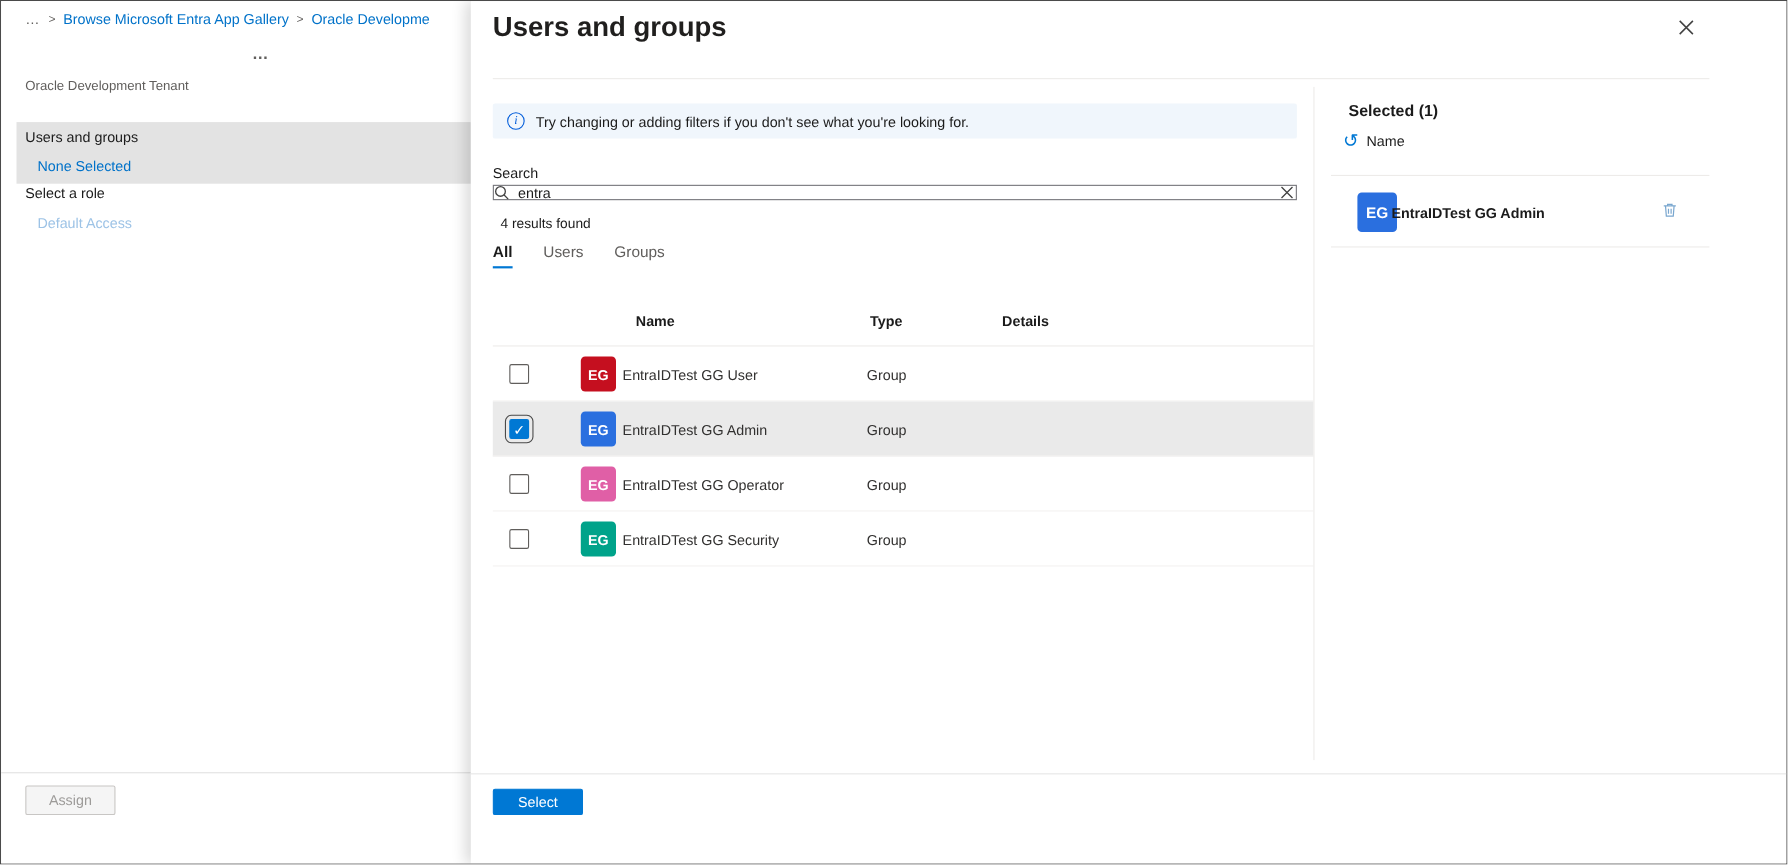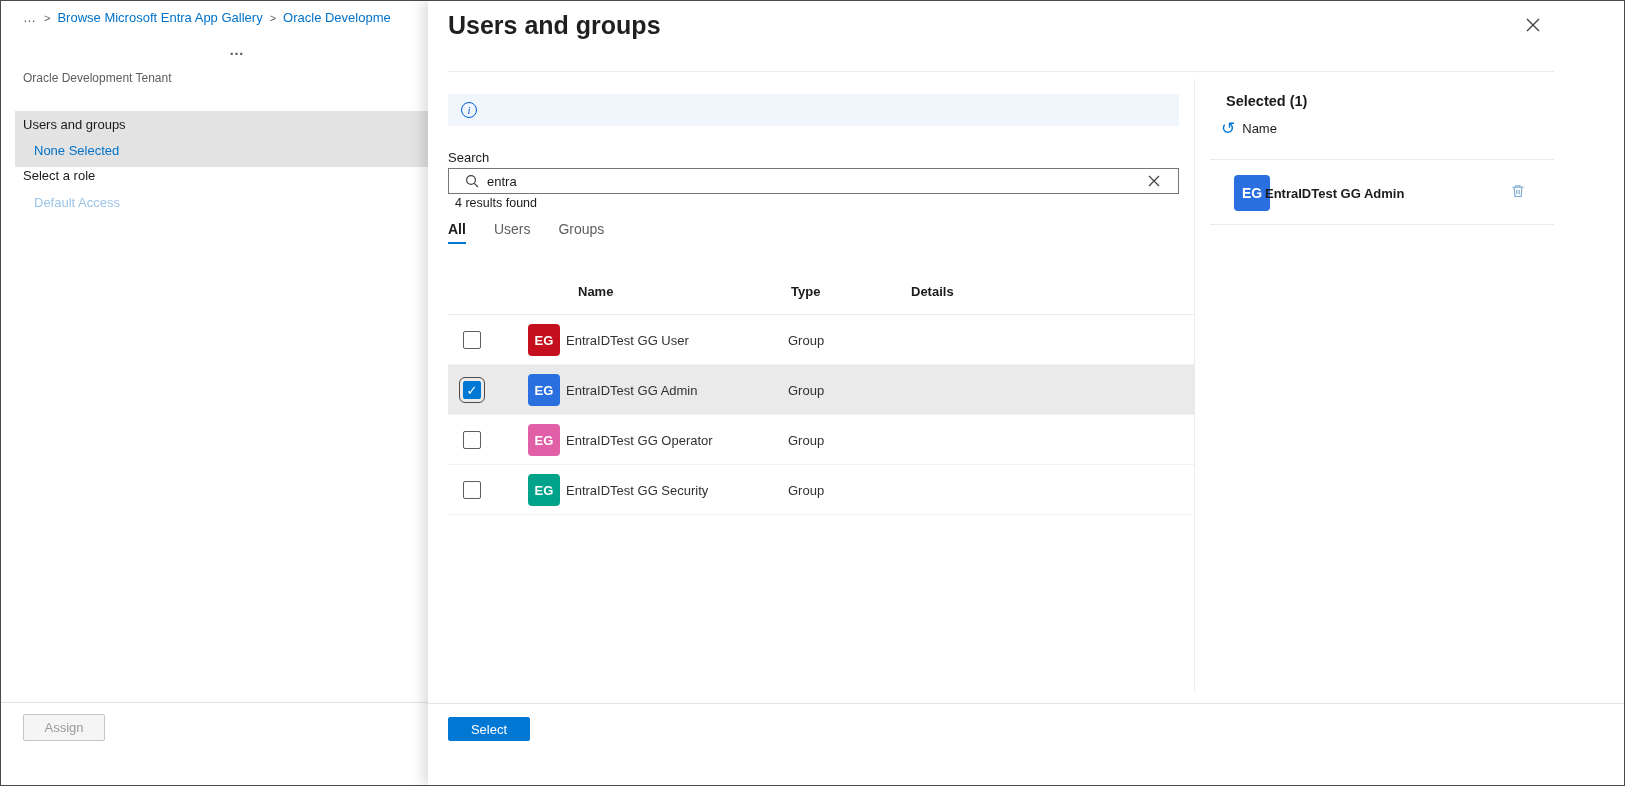--- a/index.html
+++ b/index.html
@@ -46,22 +46,22 @@
   .panel-header-line { position:absolute; left:20px; top:70px; width:1106px; height:1px; background:#edebe9; }
 
   .info-banner { position:absolute; left:20px; top:93px; width:731px; height:32px; background:#f0f6fc;
                  border-radius:2px; display:flex; align-items:center; gap:10px; padding-left:13px;
                  font-size:13px; color:#1b1b1b; }
   .info-icon { width:16px; height:16px; border:1px solid #015cda; border-radius:50%; color:#015cda;
                font-size:11px; font-style:italic; display:flex; align-items:center;
                justify-content:center; flex:0 0 auto; font-family:"Liberation Serif", serif; }
 
   .search-label { position:absolute; left:20px; top:149px; font-size:13px; color:#1b1b1b; }
-  .search-box { position:absolute; left:20px; top:167px; width:731px; height:26px; background:#fff;
-                border:1px solid #75757a; display:flex; align-items:center; gap:8px; padding:0 16px; }
+  .search-box { position:absolute; left:20px; top:167px; width:731px; height:14px; background:#fff;
+                border:1px solid #75757a; display:flex; align-items:center; gap:8px; padding:0 0; }
   .search-icon { flex:0 0 auto; }
   .search-input { flex:1; border:none; outline:none; font-size:13px; color:#1b1b1b; font-family:inherit;
                   background:transparent; }
   .search-clear { flex:0 0 auto; background:none; border:none; cursor:pointer; padding:2px;
                   display:flex; align-items:center; }
   .results-count { position:absolute; left:27px; top:195px; font-size:12.5px; color:#1b1b1b;text-align:center; }
 
   .tabs { position:absolute; left:20px; top:220px; display:flex; gap:28px; font-size:14px; color:#605e5c; }
   .tab { padding-bottom:5px; cursor:pointer; border-bottom:2px solid transparent; }
   .tab.active { color:#1b1b1b; font-weight:700; border-bottom-color:#0078d4; }
@@ -140,20 +140,21 @@
     <h2 class="panel-title">Users and groups</h2>
     <button class="close-btn" aria-label="Close">
       <svg width="14" height="14" viewBox="0 0 14 14">
         <path d="M1 1 L13 13 M13 1 L1 13" stroke="#424242" stroke-width="1.4" fill="none"></path>
       </svg>
     </button>
     <div class="panel-header-line"></div>
 
     <div class="info-banner">
       <span class="info-icon">i</span>
+      <span class="info-text">Try changing or adding filters if you don't see what you're looking for.</span>
     </div>
 
     <label class="search-label">Search</label>
     <div class="search-box">
       <svg class="search-icon" width="14" height="14" viewBox="0 0 14 14">
         <circle cx="6" cy="6" r="4.4" fill="none" stroke="#424242" stroke-width="1.2"></circle>
         <path d="M9.3 9.3 L13 13" stroke="#424242" stroke-width="1.2"></path>
       </svg>
       <input class="search-input" type="text" value="entra" style="">
       <button class="search-clear" aria-label="Clear search">

